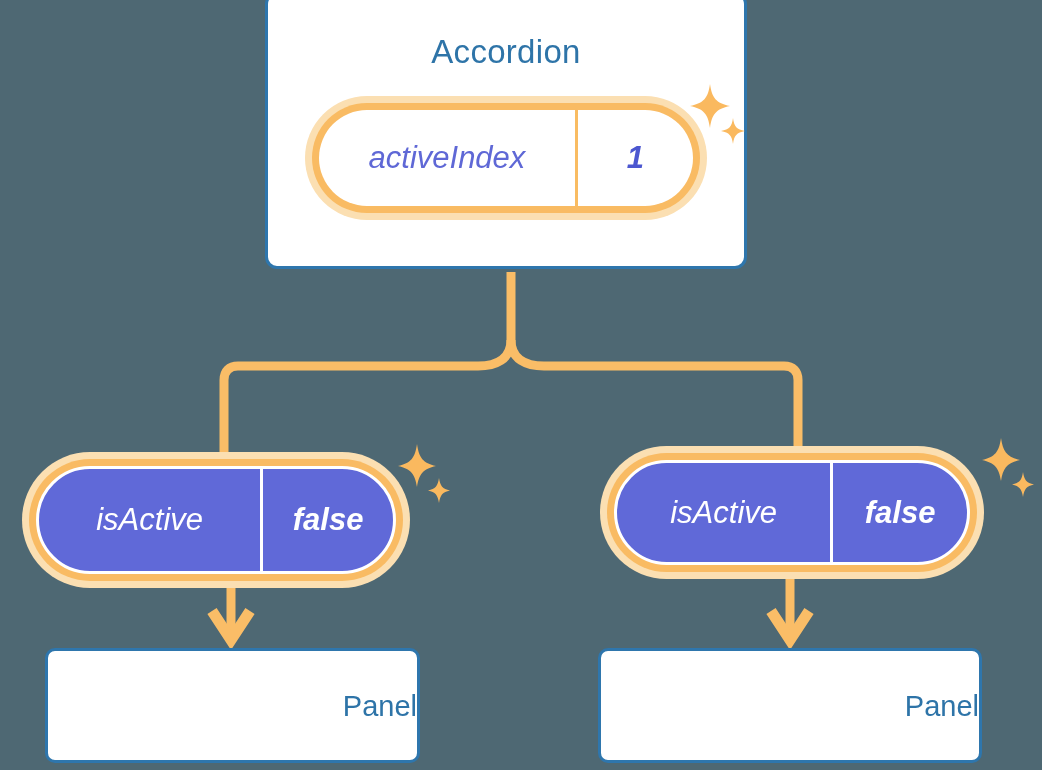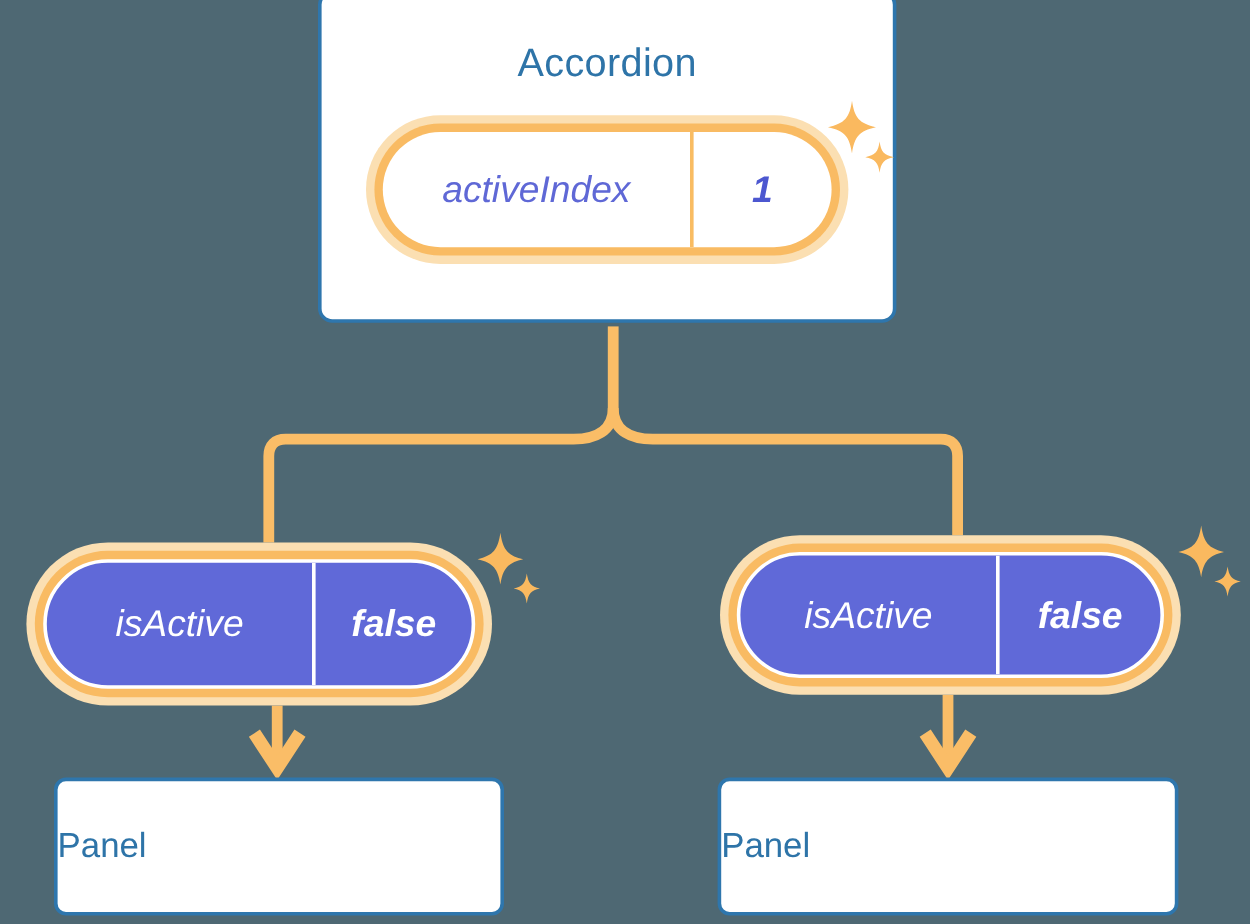--- a/index.html
+++ b/index.html
@@ -171,21 +171,21 @@
     top: 648px;
     width: 384px;
     height: 115px;
   }
   .panel-label {
     position: absolute;
     left: 0;
     right: 0;
     top: 50%;
     transform: translateY(-50%);
-    text-align: left;
+    text-align: right;
     color: #2e74a8;
     font-size: 29px;
   }
 
   
   .sparkles {
     position: absolute;
     pointer-events: none;
   }
   #sparkle-root   { left: 688px; top: 82px;  width: 60px; height: 70px; }

